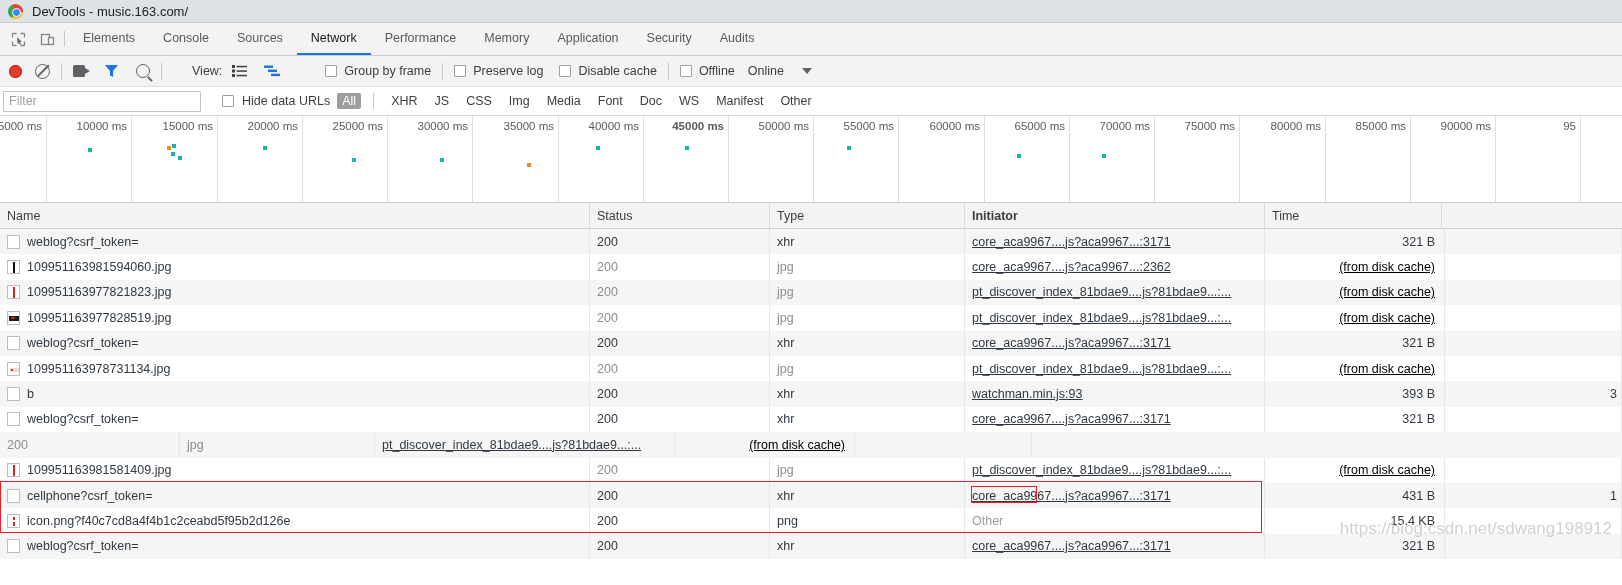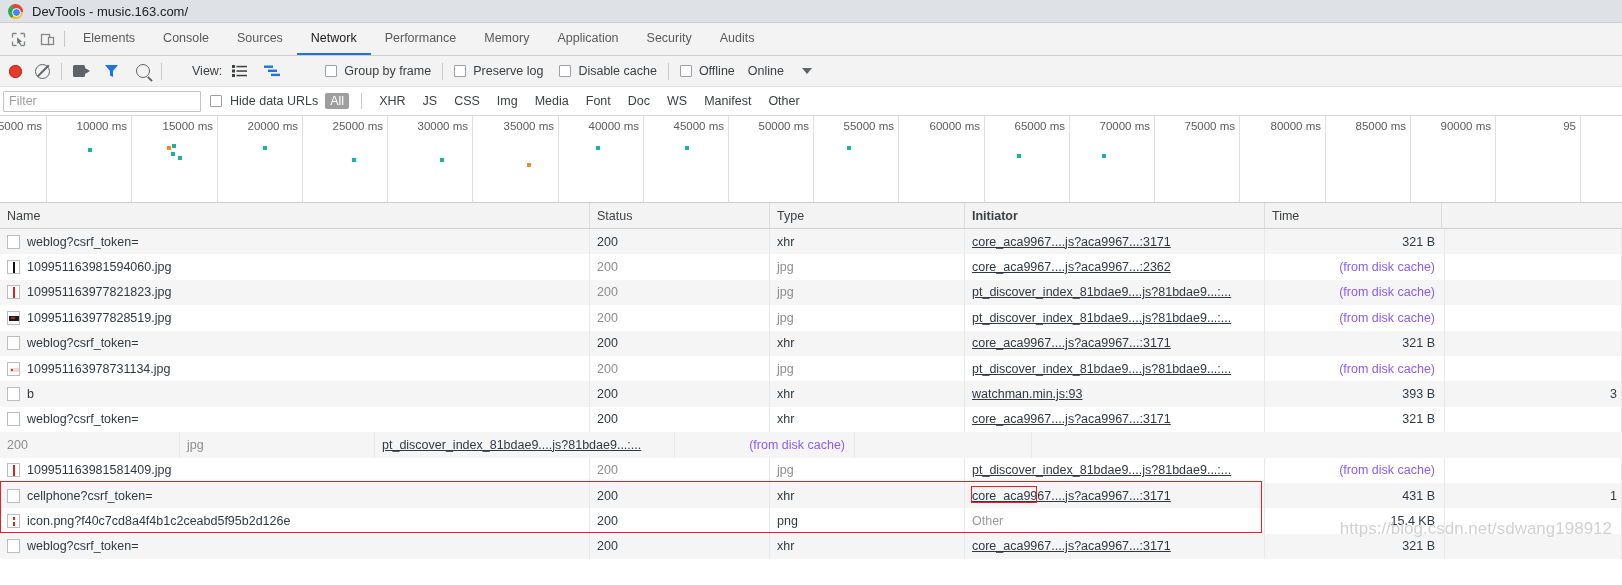--- a/index.html
+++ b/index.html
@@ -77,21 +77,21 @@
   .filterbar{
     height:29px; background:#fff; display:flex; align-items:center;
     border-bottom:1px solid #d8d8d8; padding-left:0;
   }
   .filter-input{
     width:198px; height:21px; border:1px solid #c4c4c4; border-radius:1px;
     margin-left:3px; padding:0 5px; font-size:12.5px; font-family:inherit;
     color:#202124; outline:none; background:#fff;
   }
   .filter-input::placeholder{ color:#9e9e9e; }
-  .f-chkwrap{ display:flex; align-items:center; gap:8px; margin-left:9px; cursor:pointer;}
+  .f-chkwrap{ display:flex; align-items:center; gap:8px; margin-left:21px; cursor:pointer;}
   .ftype{ padding:1px 5px; font-size:12.5px; color:#3c4043; cursor:pointer;
     border-radius:2px; white-space:nowrap;}
   .ftype.sel{ background:#9e9e9e; color:#fff; }
   .ftypes{ display:flex; align-items:center; gap:7px; margin-left:7px;}
   .fsep{ width:1px; height:16px; background:#c8c8c8; margin:0 5px;}
 
   
   .overview{
     height:87px; background:#fff; position:relative; border-bottom:1px solid #cfcfcf;
     overflow:hidden;
@@ -111,21 +111,21 @@
     overflow:hidden; white-space:nowrap; cursor:pointer;}
   .row{ display:flex; height:25.4px; font-size:12.5px; align-items:center; }
   .row.odd{ background:#f5f5f5; }
   .row.even{ background:#fff; }
   .cell{ padding-left:7px; overflow:hidden; white-space:nowrap; text-overflow:clip;
     display:flex; align-items:center; height:100%; border-right:1px solid #e8e8e8;}
   .c-name{ gap:7px; }
   .c-status{ color:#303942; }
   .c-status.cached{ color:#8d8d8d; }
   .c-size{ justify-content:flex-end; padding-right:9px; }
-  .c-size.cached{ color:#8b5cf6; }
+  .c-size.cached{ color:#000000;text-decoration:underline; }
   .c-time{ justify-content:flex-end; padding-right:9px; }
   .c-init a{ color:#303942; text-decoration:underline; cursor:pointer; }
   .c-init.other{ color:#9b9b9b; text-decoration:none; }
   .thumb{ width:13px; height:14px; border:1px solid #bdbdbd; background:#fff;
     flex:none; position:relative; overflow:hidden;}
 
   
   .annot{ position:absolute; border:1.5px solid #ee1c25; pointer-events:none; }
   .watermark{
     position:absolute; right:10px; bottom:26px; font-size:17px; color:#c9c9c9;
@@ -274,21 +274,21 @@
     <div class="tl-lbl" style="left: 302px;">20000 ms</div>
     <div class="tl-tick" style="left: 387px;"></div>
     <div class="tl-lbl" style="left: 387px;">25000 ms</div>
     <div class="tl-tick" style="left: 472px;"></div>
     <div class="tl-lbl" style="left: 472px;">30000 ms</div>
     <div class="tl-tick" style="left: 558px;"></div>
     <div class="tl-lbl" style="left: 558px;">35000 ms</div>
     <div class="tl-tick" style="left: 643px;"></div>
     <div class="tl-lbl" style="left: 643px;">40000 ms</div>
     <div class="tl-tick" style="left: 728px;"></div>
-    <div class="tl-lbl" style="left: 728px;">45000 ms</div>
+    <div class="tl-lbl" style="left: 728px; font-weight: bold;">45000 ms</div>
     <div class="tl-tick" style="left: 813px;"></div>
     <div class="tl-lbl" style="left: 813px;">50000 ms</div>
     <div class="tl-tick" style="left: 898px;"></div>
     <div class="tl-lbl" style="left: 898px;">55000 ms</div>
     <div class="tl-tick" style="left: 984px;"></div>
     <div class="tl-lbl" style="left: 984px;">60000 ms</div>
     <div class="tl-tick" style="left: 1069px;"></div>
     <div class="tl-lbl" style="left: 1069px;">65000 ms</div>
     <div class="tl-tick" style="left: 1154px;"></div>
     <div class="tl-lbl" style="left: 1154px;">70000 ms</div>

